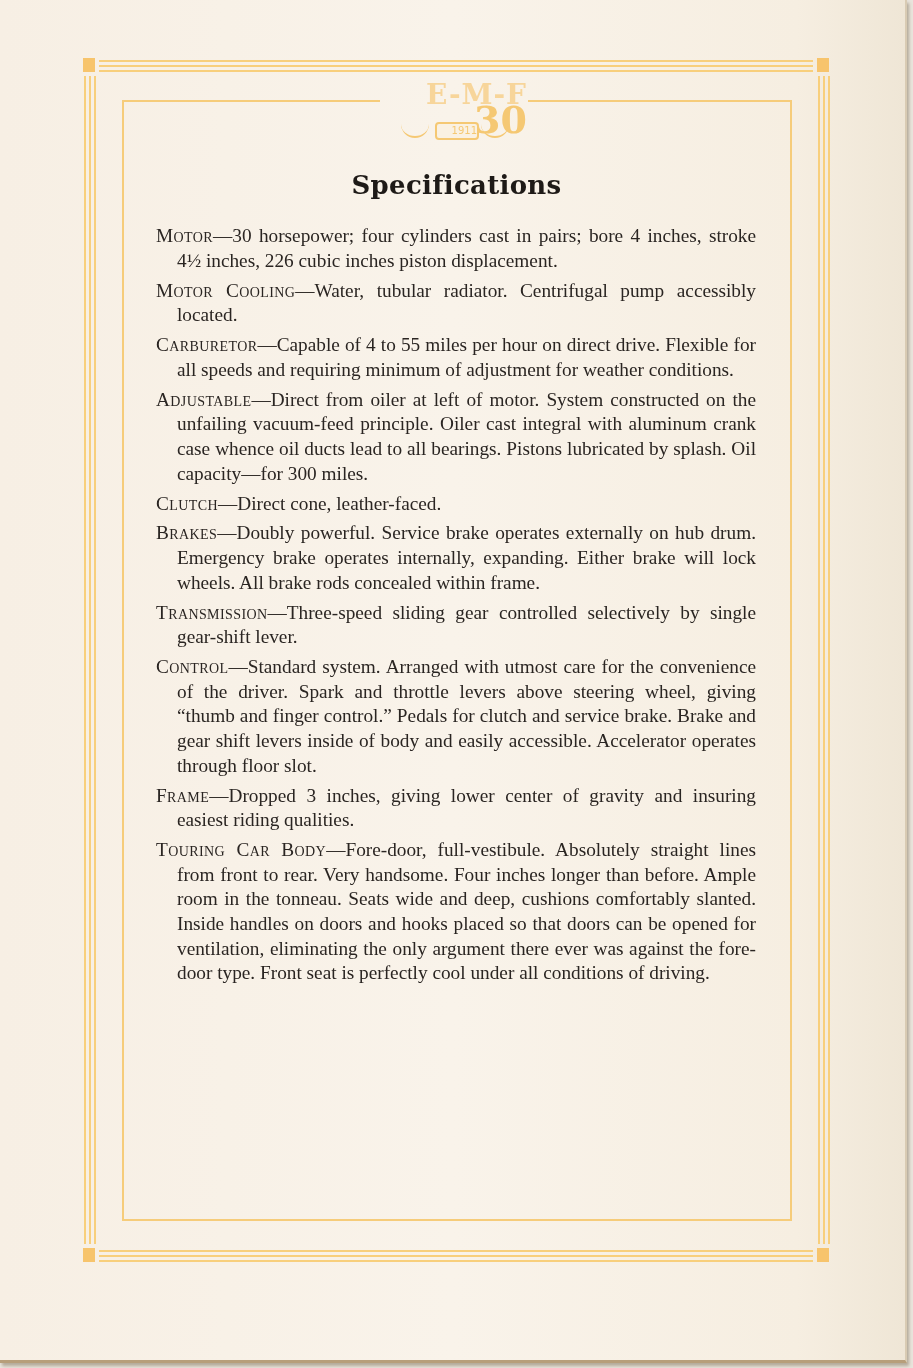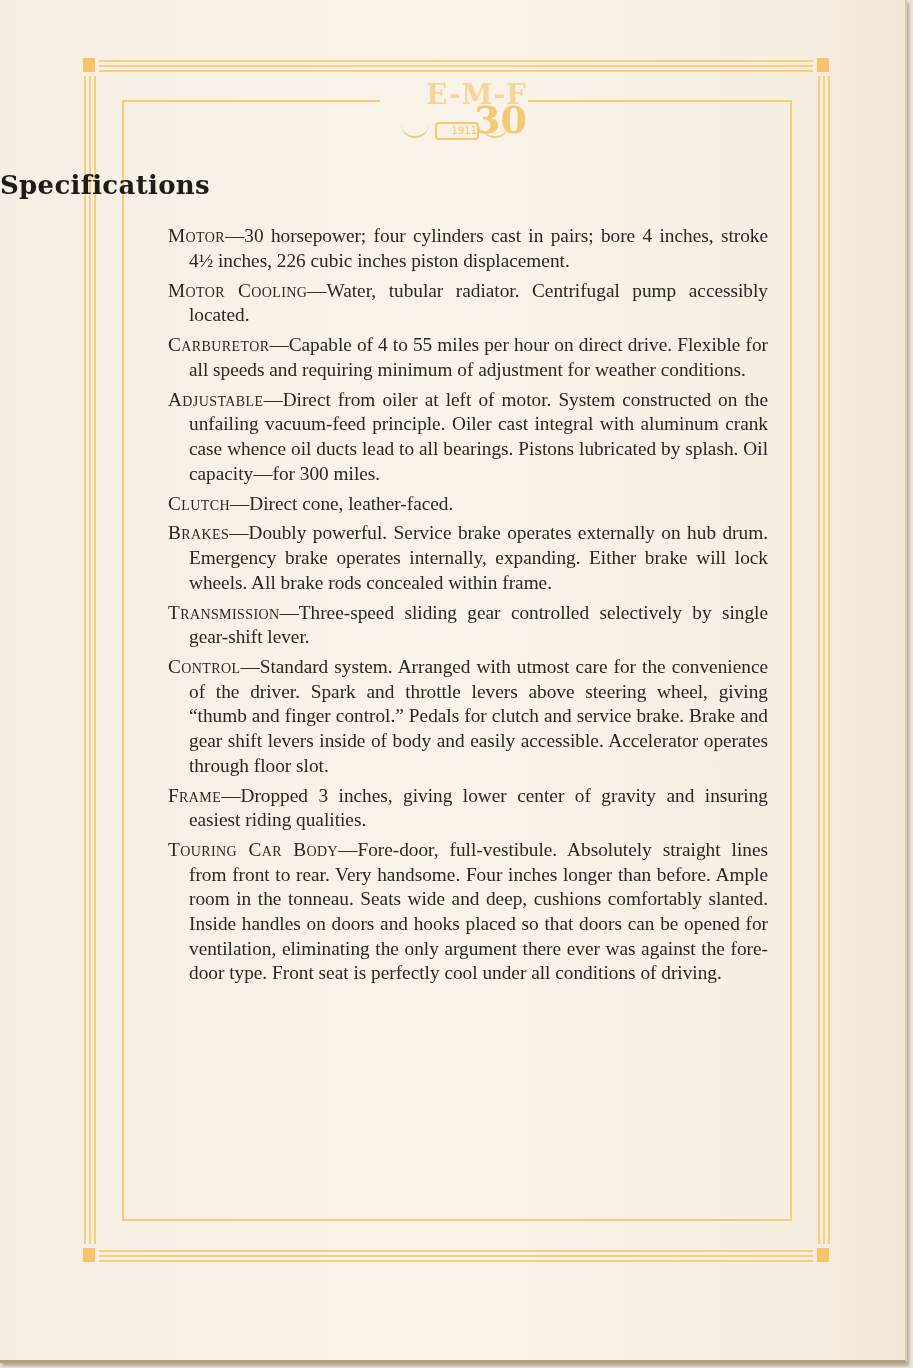--- a/index.html
+++ b/index.html
@@ -35,26 +35,26 @@
     border: 2px solid #f5c873; border-radius: 4px; font-size: 10px; line-height: 13px;
     color: #f5c873; background: #faf1e2; font-family: "DejaVu Sans", sans-serif;
   }
   .swirl-l, .swirl-r {
     position: absolute; top: 44px; width: 28px; height: 12px;
     border-bottom: 2px solid #f5c873; border-radius: 0 0 14px 14px;
   }
   .swirl-l { left: 18px; }
   .swirl-r { right: 18px; }
   .title {
-    position: absolute; left: 0; width: 913px; top: 170px; text-align: left;
+    position: absolute; left: 0; width: 913px; top: 170px; text-align: center;
     font-family: "DejaVu Serif", serif; font-weight: bold; font-size: 26px;
     color: #1e1a17; letter-spacing: 0.3px;
   }
   .specs {
-    position: absolute; left: 168px; top: 224px; width: 600px;
+    position: absolute; left: 156px; top: 224px; width: 600px;
     color: #2a2522; font-size: 19.3px; line-height: 24.6px;
   }
   .spec {
     margin: 0 0 5.4px 0; padding-left: 21px; text-indent: -21px;
     text-align: justify;
   }
   .term { font-variant: small-caps; letter-spacing: 0.4px; }
 </style>
 </head>
 <body>

